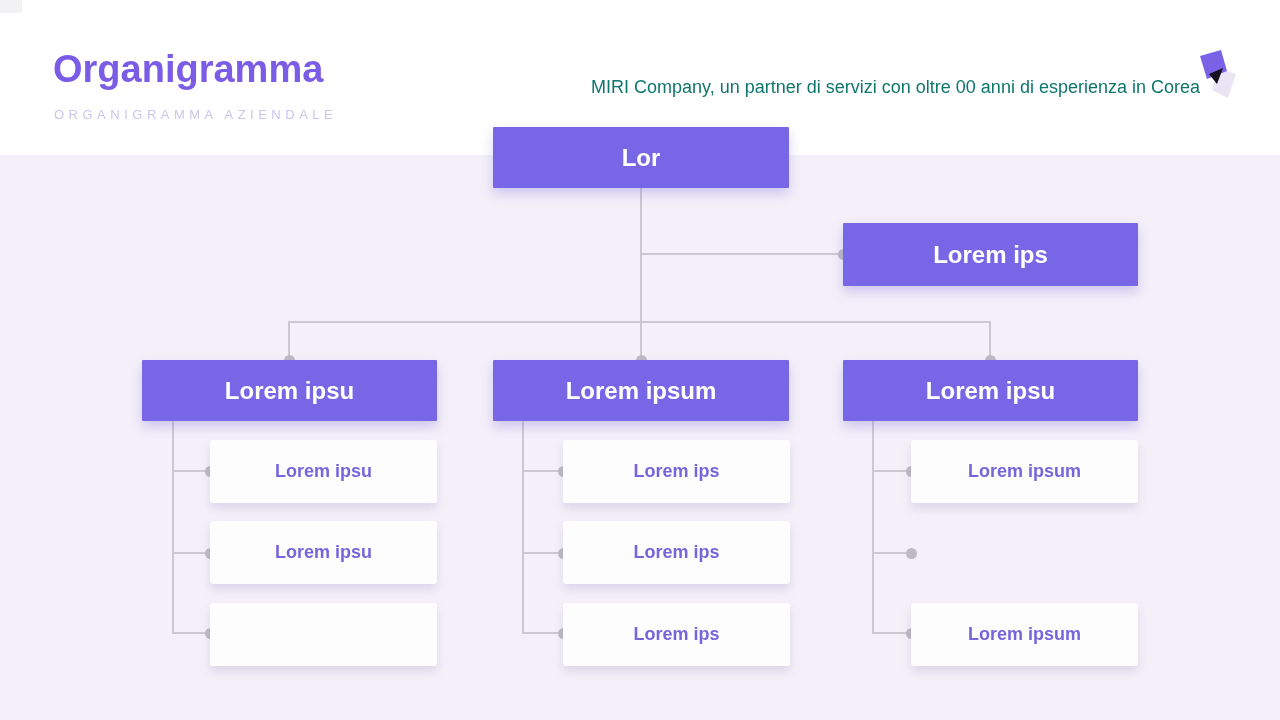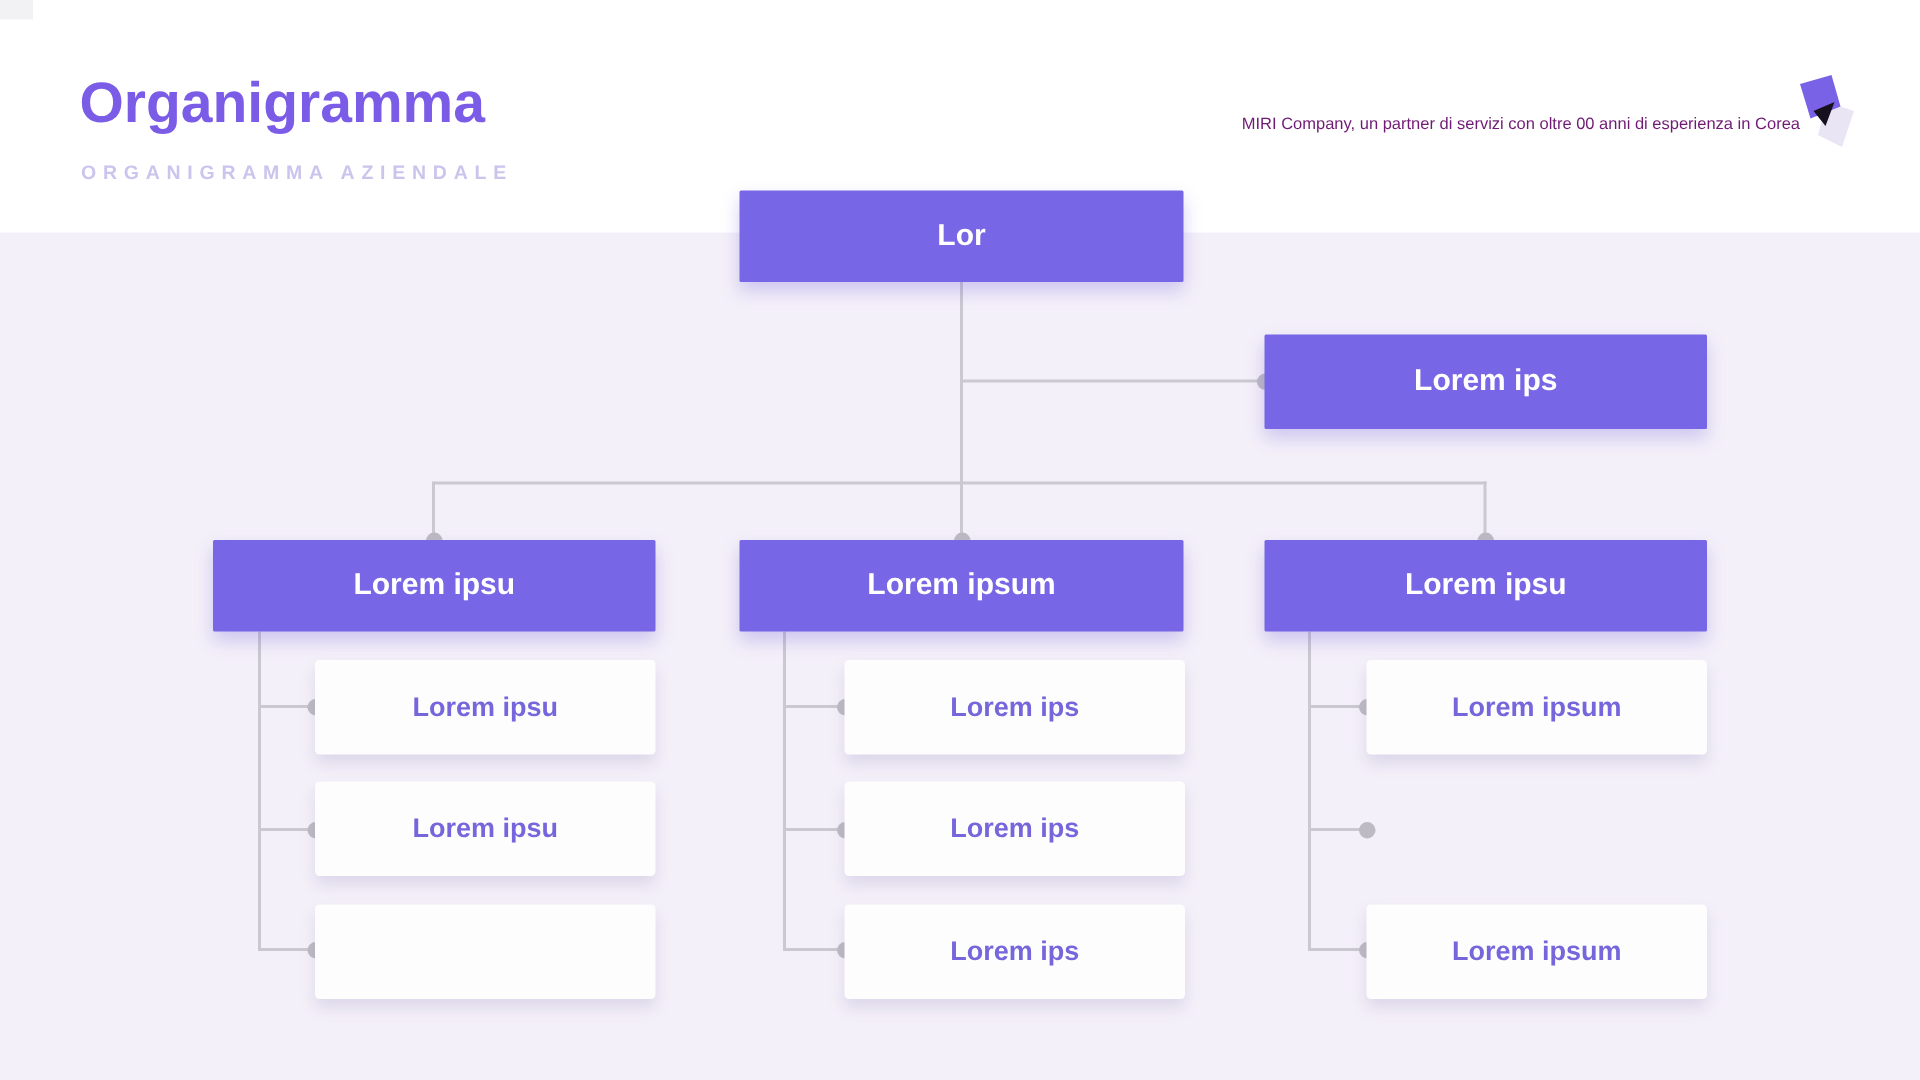--- a/index.html
+++ b/index.html
@@ -16,44 +16,44 @@
   .corner-sq {
     position:absolute; left:0; top:0; width:22px; height:13px;
     background:#F2F1F4;
   }
   .title {
     position:absolute; left:53px; top:48px;
     font-size:38px; font-weight:700; color:#7B5CE7; letter-spacing:0;
   }
   .subtitle {
     position:absolute; left:54px; top:107px;
-    font-size:13px; font-weight:700; letter-spacing:4.5px; color:#CBC5EE;
+    font-size:13px; font-weight:400; letter-spacing:4.5px; color:#CBC5EE;
   }
   .tagline {
     position:absolute; right:80px; top:77px;
-    font-size:11px; color:#701a75; white-space:nowrap;
+    font-size:18px; color:#0f766e; white-space:nowrap;
   }
   .logo { position:absolute; left:1196px; top:50px; }
 
   
   .line { position:absolute; background:#CBC8D0; }
   .line.v { width:2px; }
   .line.h { height:2px; }
   .dot {
     position:absolute; width:11px; height:11px; border-radius:50%;
     background:#BDBAC3;
   }
 
   
   .node {
     position:absolute; display:flex; align-items:center; justify-content:center;
     text-align:center;
   }
   .node.purple {
-    background:#7767E6; color:#FFFFFF; font-weight:700; font-size:20px;
+    background:#7767E6; color:#FFFFFF; font-weight:700; font-size:24px;
     border-radius:1px;
     box-shadow:0 6px 12px rgba(109,88,214,0.28);
   }
   .node.white {
     width:227px; height:63px;
     background:#FDFDFE; color:#7566DB; font-weight:700; font-size:18px;
     border-radius:3px;
     box-shadow:0 6px 10px rgba(130,120,175,0.20);
   }
 </style>

